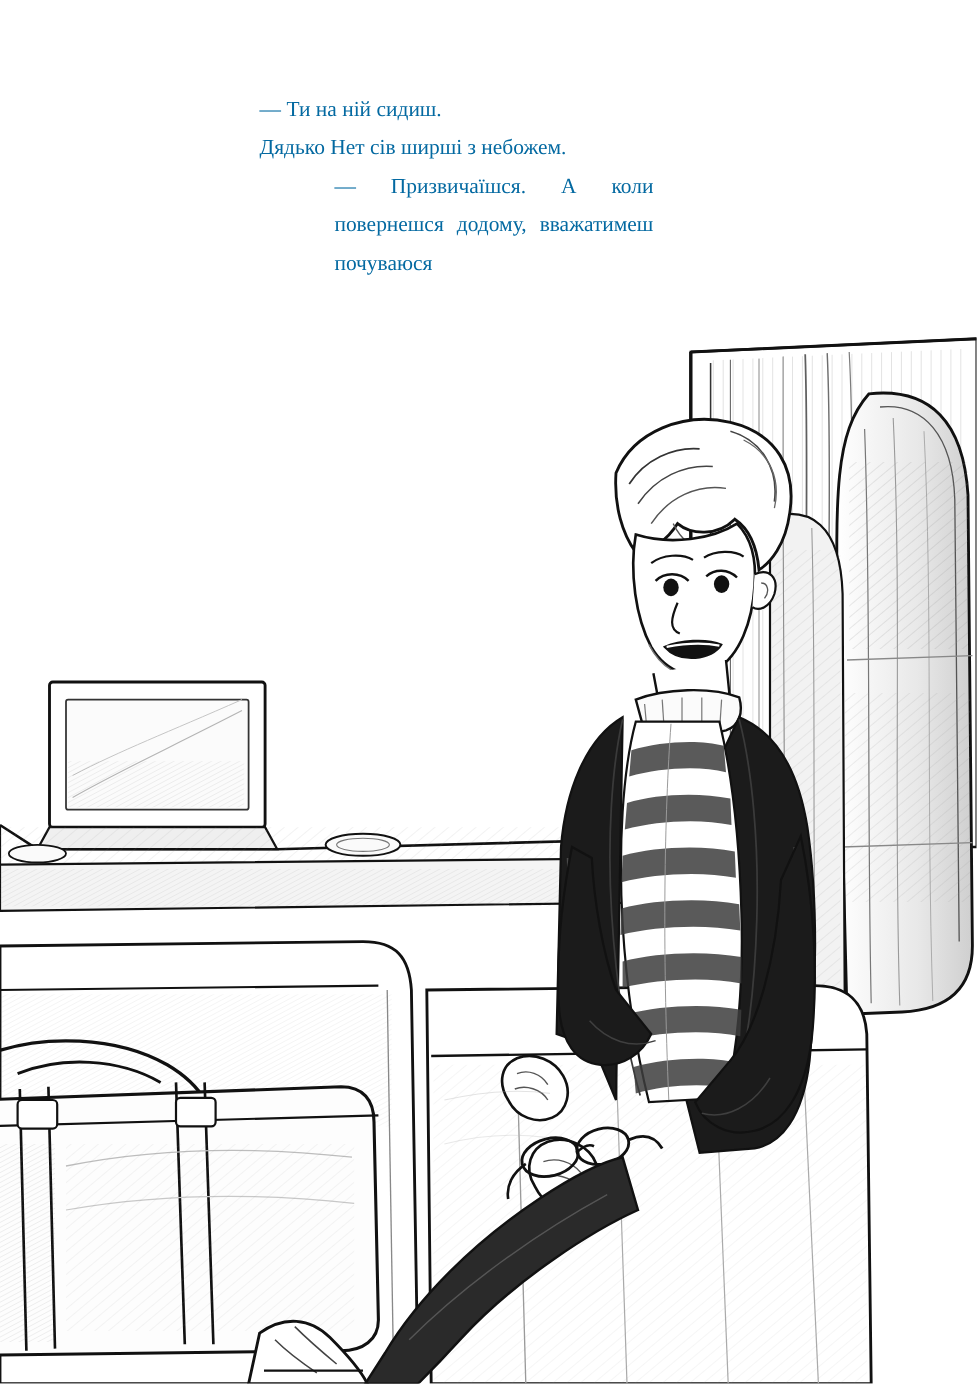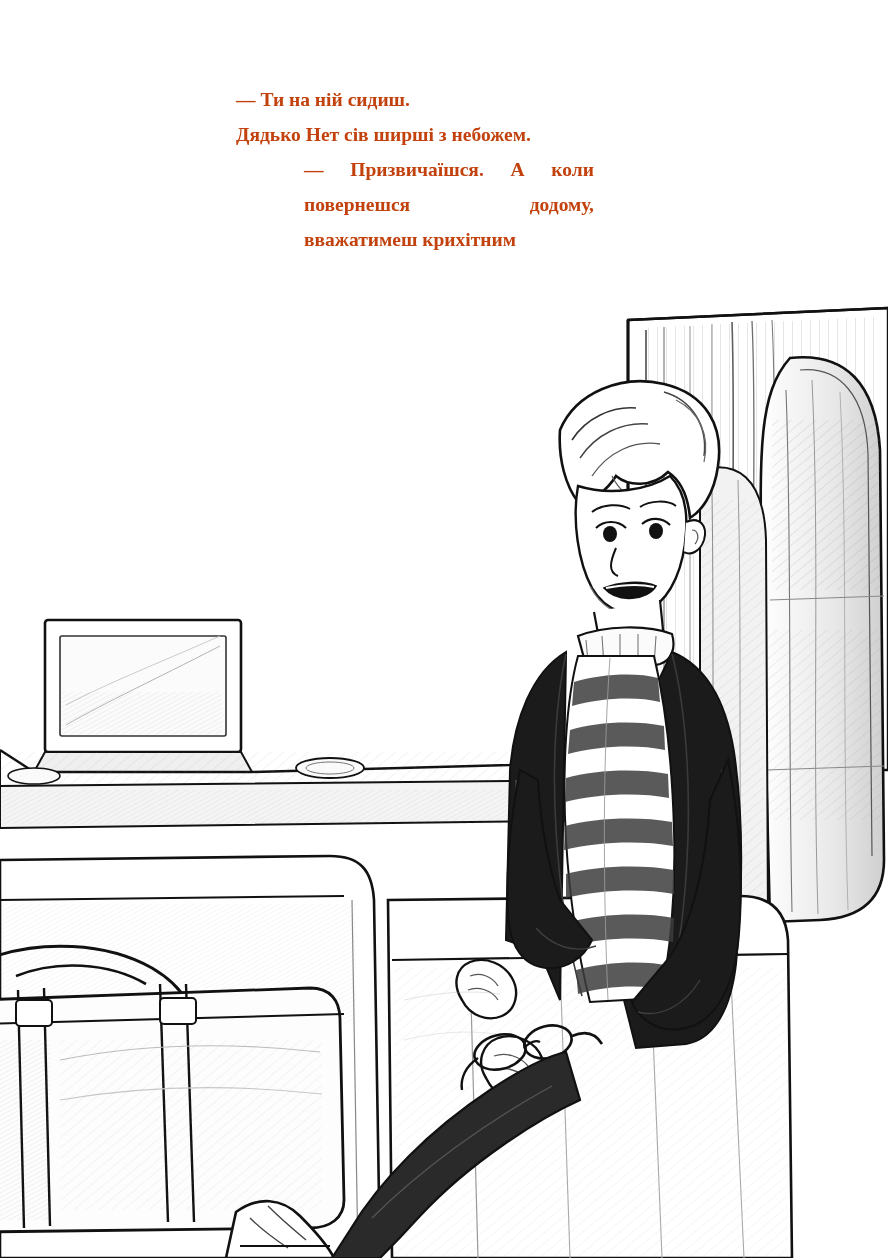--- a/index.html
+++ b/index.html
@@ -21,25 +21,24 @@
     position: absolute;
     left: 208px;
     top: 82px;
     width: 574px;
     z-index: 5;
   }
   .para {
     margin: 0;
     font-size: 19.5px;
     line-height: 35px;
-    color: #c2410c;
+    color: #0369a1;
     text-align: justify;
     text-indent: 28px;
     hyphens: manual;
-    font-weight: bold;
   }
   .para.dialogue { text-indent: 28px; }
   .para.narrow-1 { width: 400px; }
   .para.narrow-2 { width: 340px; }
   .para.indent-more { margin-left: 96px; width: 290px; text-indent: 0; }
 
   
   .illustration {
     position: absolute;
     left: 0;
@@ -51,21 +50,21 @@
   .illustration svg { display: block; }
 </style>
 </head>
 <body>
 
 <div class="page">
 
   <div class="text-block">
     <p class="para dialogue">— Ти на ній сидиш.</p>
     <p class="para">Дядько Нет сів ширші з небожем.</p>
-    <p class="para indent-more">— Призвичаїшся. А коли повернешся додому, вважатимеш крихітним</p>
+    <p class="para indent-more">— Призвичаїшся. А коли повернешся додому, вважатимеш почуваюся</p>
   </div>
 
   <div class="illustration">
     <svg width="888" height="958" viewBox="0 0 888 958" xmlns="http://www.w3.org/2000/svg">
       <defs>
         <pattern id="hatch" width="6" height="6" patternUnits="userSpaceOnUse" patternTransform="rotate(55)">
           <line x1="0" y1="0" x2="0" y2="6" stroke="#555" stroke-width="0.9"></line>
         </pattern>
         <pattern id="hatchLight" width="8" height="8" patternUnits="userSpaceOnUse" patternTransform="rotate(50)">
           <line x1="0" y1="0" x2="0" y2="8" stroke="#8d8d8d" stroke-width="0.7"></line>

